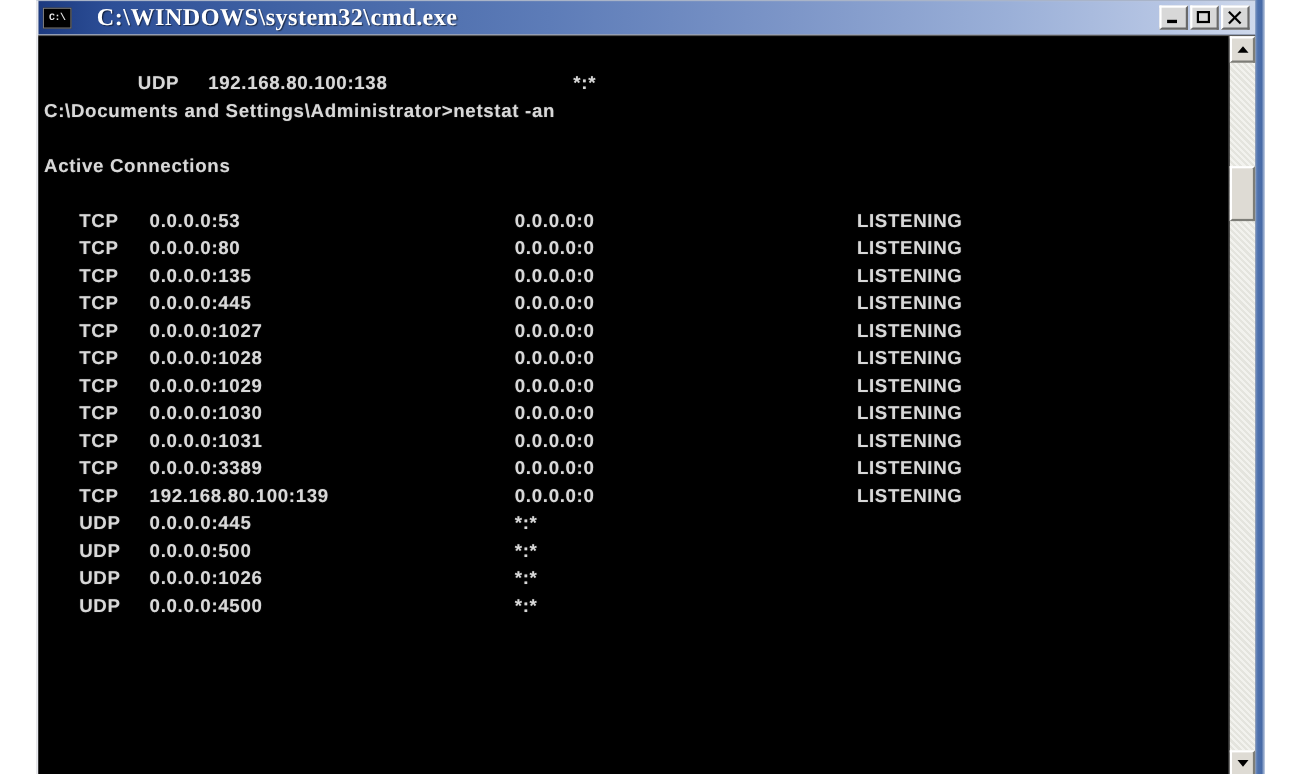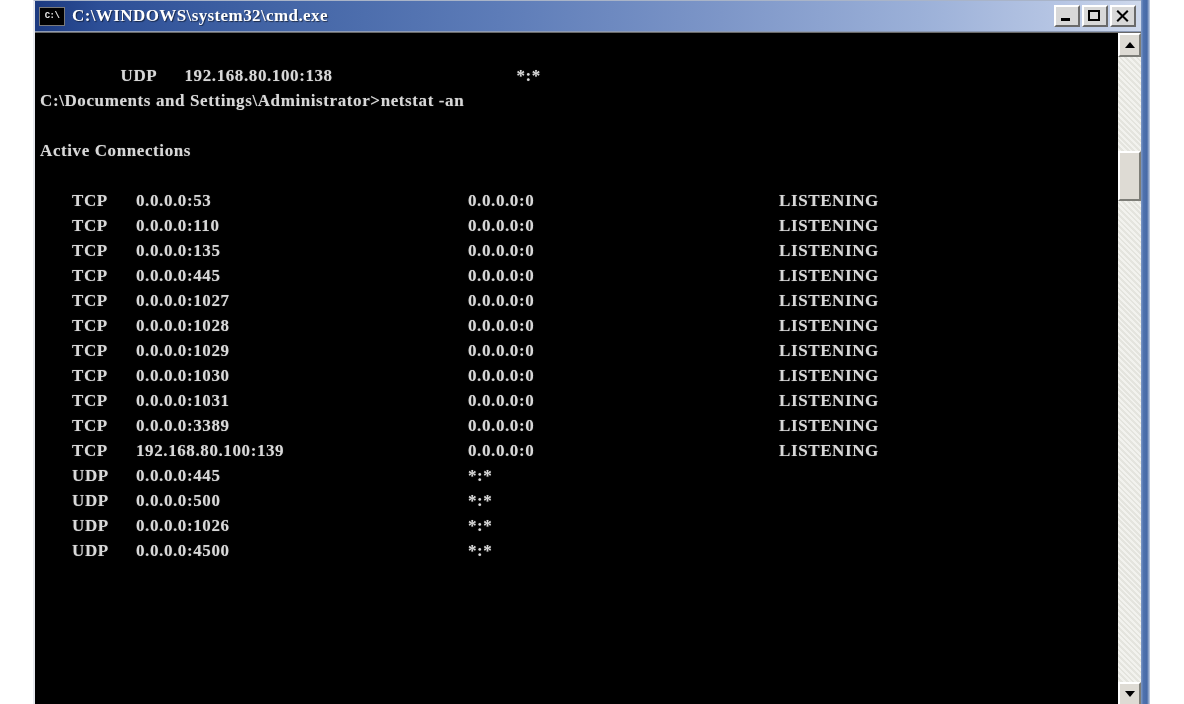--- a/index.html
+++ b/index.html
@@ -79,25 +79,26 @@
     margin-right: 7px;
     flex: 0 0 auto;
     overflow: hidden;
   }
 
   #title-text {
     flex: 1 1 auto;
     color: #ffffff;
     font-family: "Liberation Serif", serif;
     font-weight: bold;
-    font-size: 17px;
+    font-size: 22px;
     letter-spacing: 0.4px;
     text-shadow: 1px 1px 1px rgba(0,0,0,0.55);
     white-space: nowrap;
     overflow: hidden;
+    margin-left: 16px;
   }
 
   .title-buttons {
     display: flex;
     gap: 2px;
     flex: 0 0 auto;
     padding-right: 3px;
   }
 
   .title-btn {
@@ -159,21 +160,21 @@
     background: #000000;
     overflow: hidden;
     padding: 5px 0 0 0;
   }
 
   .console-line {
     height: 25px;
     line-height: 25px;
     white-space: pre;
     color: #d8d8d8;
-    font-family: Liberation Serif, serif;
+    font-family: Liberation Sans, sans-serif;
     font-size: 17px;
     font-weight: bold;
     letter-spacing: 0.6px;
     padding-left: 5px;
     text-shadow: 0 0 1px rgba(210,210,210,0.45);
   }
 
   .console-line .col-proto   { display:inline-block; width: 64px; }
   .console-line .col-local   { display:inline-block; width: 332px; }
   .console-line .col-foreign { display:inline-block; width: 311px; }
@@ -283,21 +284,21 @@
 
         <div class="console-line"></div>
 
         <div class="console-line">Active Connections</div>
 
         <div class="console-line"></div>
 
 
         <div id="rows-container">
             <div class="console-line"><span class="indent"></span><span class="col-proto">TCP</span><span class="col-local">0.0.0.0:53</span><span class="col-foreign">0.0.0.0:0</span><span class="col-state">LISTENING</span></div>
-            <div class="console-line"><span class="indent"></span><span class="col-proto">TCP</span><span class="col-local">0.0.0.0:110</span><span class="col-foreign">0.0.0.0:0</span><span class="col-state">LISTENING</span></div>
+            <div class="console-line"><span class="indent"></span><span class="col-proto">TCP</span><span class="col-local">0.0.0.0:80</span><span class="col-foreign">0.0.0.0:0</span><span class="col-state">LISTENING</span></div>
             <div class="console-line"><span class="indent"></span><span class="col-proto">TCP</span><span class="col-local">0.0.0.0:135</span><span class="col-foreign">0.0.0.0:0</span><span class="col-state">LISTENING</span></div>
             <div class="console-line"><span class="indent"></span><span class="col-proto">TCP</span><span class="col-local">0.0.0.0:445</span><span class="col-foreign">0.0.0.0:0</span><span class="col-state">LISTENING</span></div>
             <div class="console-line"><span class="indent"></span><span class="col-proto">TCP</span><span class="col-local">0.0.0.0:1027</span><span class="col-foreign">0.0.0.0:0</span><span class="col-state">LISTENING</span></div>
             <div class="console-line"><span class="indent"></span><span class="col-proto">TCP</span><span class="col-local">0.0.0.0:1028</span><span class="col-foreign">0.0.0.0:0</span><span class="col-state">LISTENING</span></div>
             <div class="console-line"><span class="indent"></span><span class="col-proto">TCP</span><span class="col-local">0.0.0.0:1029</span><span class="col-foreign">0.0.0.0:0</span><span class="col-state">LISTENING</span></div>
             <div class="console-line"><span class="indent"></span><span class="col-proto">TCP</span><span class="col-local">0.0.0.0:1030</span><span class="col-foreign">0.0.0.0:0</span><span class="col-state">LISTENING</span></div>
             <div class="console-line"><span class="indent"></span><span class="col-proto">TCP</span><span class="col-local">0.0.0.0:1031</span><span class="col-foreign">0.0.0.0:0</span><span class="col-state">LISTENING</span></div>
             <div class="console-line"><span class="indent"></span><span class="col-proto">TCP</span><span class="col-local">0.0.0.0:3389</span><span class="col-foreign">0.0.0.0:0</span><span class="col-state">LISTENING</span></div>
             <div class="console-line"><span class="indent"></span><span class="col-proto">TCP</span><span class="col-local">192.168.80.100:139</span><span class="col-foreign">0.0.0.0:0</span><span class="col-state">LISTENING</span></div>
             <div class="console-line"><span class="indent"></span><span class="col-proto">UDP</span><span class="col-local">0.0.0.0:445</span><span class="col-foreign">*:*</span><span class="col-state"></span></div>

